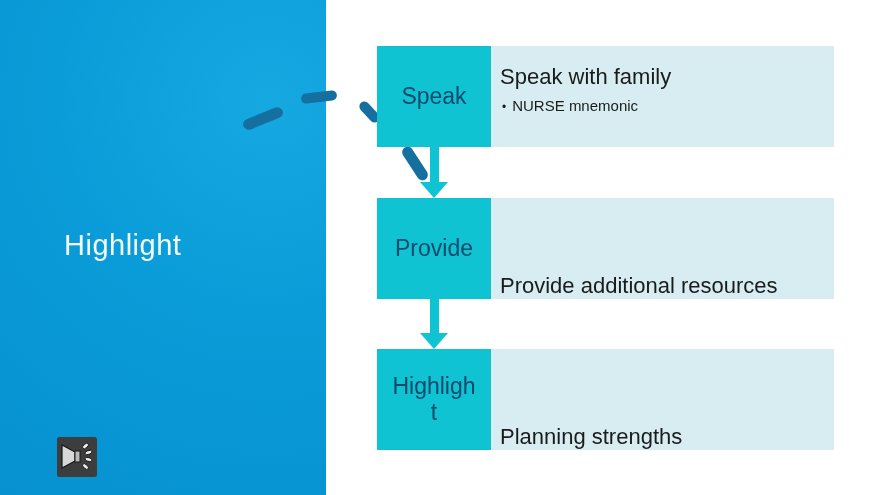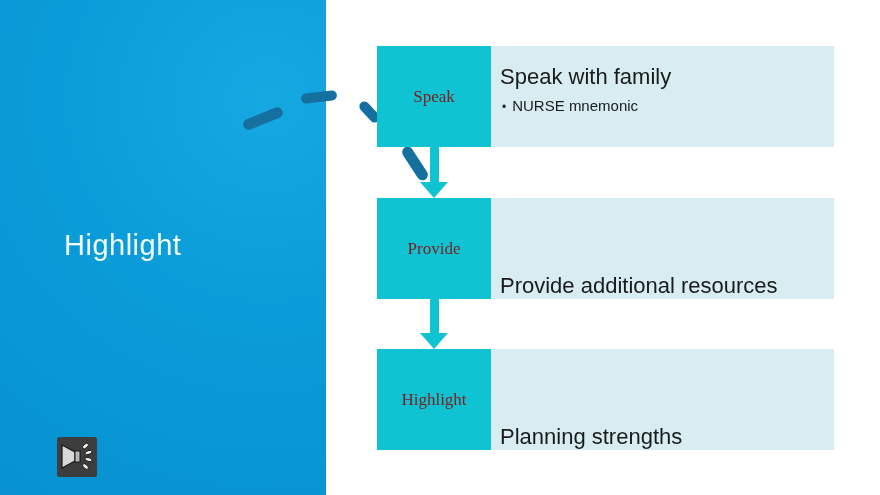--- a/index.html
+++ b/index.html
@@ -79,25 +79,24 @@
     width: 114px; height: 101px;
     background: var(--accent-teal, #10c3d2);
     display: flex;
     align-items: center;
     justify-content: center;
   }
   .label-text {
     display: inline-block;
     width: 88px;
     text-align: center;
-    color: #7f1d1d;
-    font-size: 17px;
+    color: #0c4a6e;
+    font-size: 23px;
     line-height: 1.12;
     word-break: break-all;
-    font-family: Liberation Serif, serif;
   }
 
   .content-box {
     position: absolute;
     left: 114px; top: 0;
     width: 343px; height: 101px;
     background: var(--content-teal, #d7edf1);
     color: var(--text-dark, #1b1b1b);
   }
   .content-box.centered {

